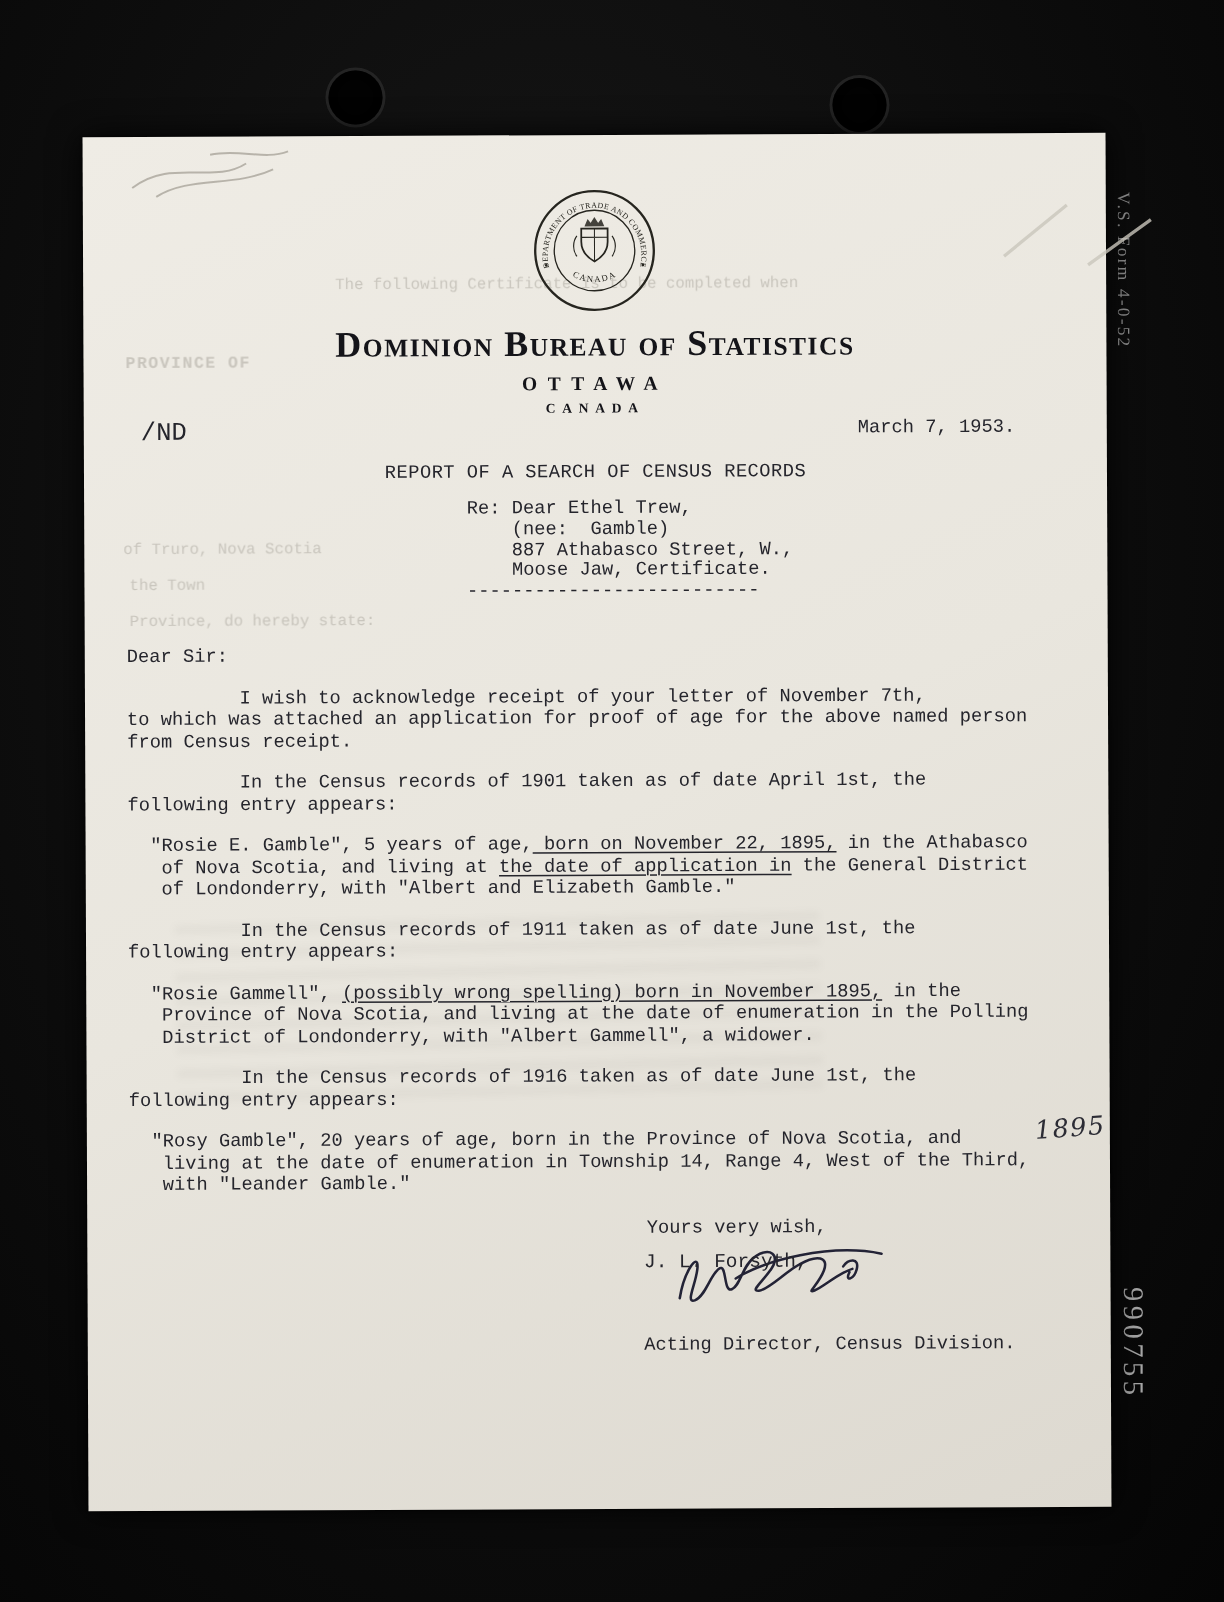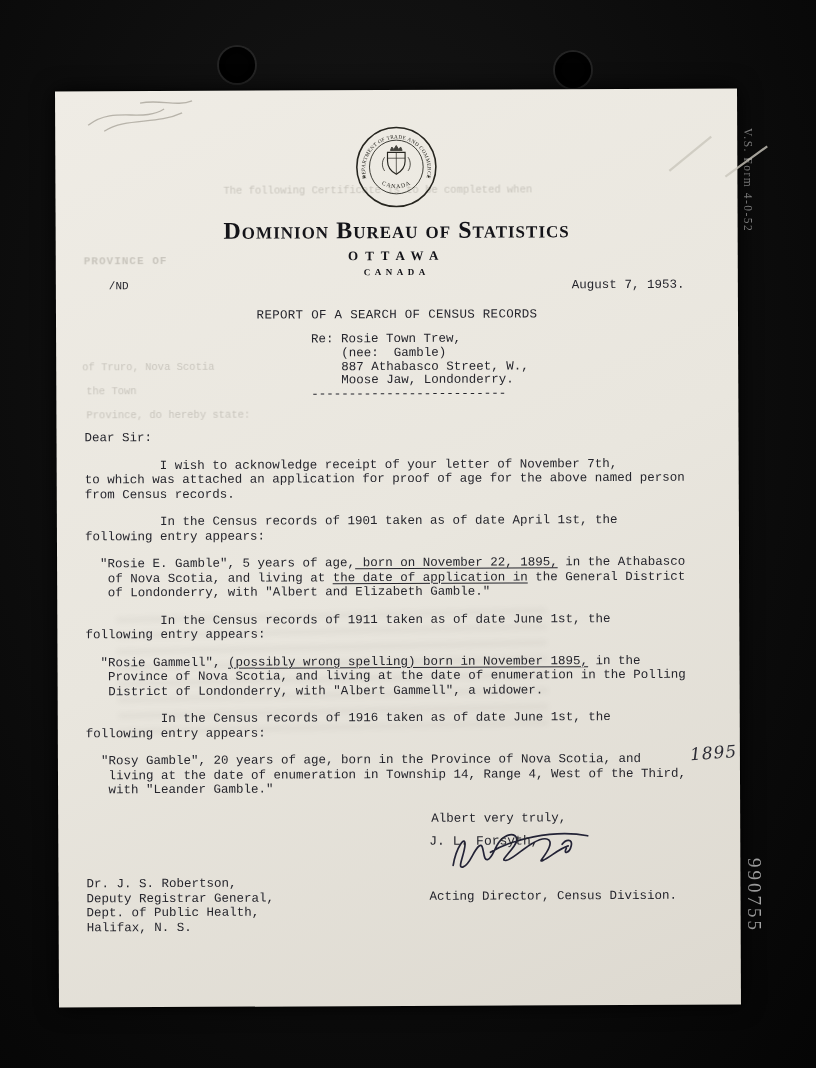--- a/index.html
+++ b/index.html
@@ -30,21 +30,21 @@
   .u { text-decoration:underline; text-underline-offset:2px; text-decoration-thickness:1px; }
 
   .crest { position:absolute; left:300px; top:36px; width:82px; height:82px; }
 
   .letterhead { position:absolute; left:0; top:127px; width:100%; text-align:center;
     font-family:"Liberation Serif",serif; color:#141419; }
   .bureau-name { font-variant:small-caps; font-weight:bold; font-size:24px; letter-spacing:1px; }
   .lh-city { font-size:13px; font-weight:bold; letter-spacing:7px; margin-top:4px; }
   .lh-country { font-size:9px; font-weight:bold; letter-spacing:4.5px; margin-top:3px; }
 
-  .file-ref   { position:absolute; left:53px;  top:189px; font-size:11px; }
+  .file-ref   { position:absolute; left:38px;  top:189px; font-size:17px; }
   .letter-date{ position:absolute; left:516px; top:189px; font-size:12.5px; }
   .subject    { position:absolute; left:0; top:218px; width:100%; text-align:center;
                 font-size:12.5px; letter-spacing:.3px; }
 
   .re-block { position:absolute; left:255px; top:243px; }
   .re-block .line { line-height:13.8px; }
 
   .body-block { position:absolute; left:28px; top:340px; width:640px; }
 
   .valediction  { position:absolute; left:373px; top:722px; font-size:12.5px; white-space:pre; }
@@ -53,21 +53,21 @@
   .signer-title { position:absolute; left:371px; top:800px; font-size:12.5px; white-space:pre; }
 
   .recipient { position:absolute; left:28px; top:786px; }
 
   .margin-note { position:absolute; left:632px; top:654px; font-family:"DejaVu Serif",serif;
     font-style:italic; font-size:17px; color:#2c2c35; transform:rotate(-4deg); letter-spacing:1px; }
 
   .ghost { position:absolute; color:#a6a299; opacity:.5; filter:blur(.4px);
     font-size:10.5px; white-space:pre; }
   .g0 { left:168px; top:94px; }
-  .g1 { left:28px;  top:164px; font-size:11px; letter-spacing:1px;font-weight:bold; }
+  .g1 { left:28px;  top:146px; font-size:11px; letter-spacing:1px;font-weight:bold; }
   .g2 { left:26px;  top:270px; }
   .g3 { left:30px;  top:294px;font-family:Liberation Mono, monospace; }
   .g4 { left:30px;  top:318px; }
 
   .smudge { position:absolute; opacity:.10; filter:blur(2.5px); pointer-events:none;
     background:repeating-linear-gradient(0deg, transparent 0 10px, rgba(120,116,108,.6) 10px 16px); }
   .smudge-a { left:60px; top:520px; width:430px; height:130px; transform:rotate(-1deg); }
 
   .pencil-marks  { position:absolute; left:25px; top:2px; width:160px; height:45px; }
   .corner-marks  { position:absolute; left:600px; top:36px; width:130px; height:60px; }
@@ -122,39 +122,39 @@
       </g>
     </svg>
 
     <div class="letterhead">
       <div class="bureau-name">Dominion Bureau of Statistics</div>
       <div class="lh-city">OTTAWA</div>
       <div class="lh-country">CANADA</div>
     </div>
 
     <div class="file-ref">/ND</div>
-    <div class="letter-date">August 7, 1953.</div>
+    <div class="letter-date">March 7, 1953.</div>
     <div class="subject">REPORT OF A SEARCH OF CENSUS RECORDS</div>
 
     <div class="re-block">
-        <div class="line"><span>Re: Rosie Town Trew,</span></div>
+        <div class="line"><span>Re: Dear Ethel Trew,</span></div>
         <div class="line"><span>    (nee:  Gamble)</span></div>
         <div class="line"><span>    887 Athabasco Street, W.,</span></div>
-        <div class="line"><span>    Moose Jaw, Londonderry.</span></div>
+        <div class="line"><span>    Moose Jaw, Certificate.</span></div>
         <div class="line"><span>--------------------------</span></div>
       </div>
 
     <div class="body-block">
       <div class="para">
         <div class="line">Dear Sir:</div>
       </div>
       <div class="para">
           <div class="line"><span>          I wish to acknowledge receipt of your letter of November 7th,</span></div>
           <div class="line"><span>to which was attached an application for proof of age for the above named person</span></div>
-          <div class="line"><span>from Census records.</span></div>
+          <div class="line"><span>from Census receipt.</span></div>
         </div>
       <div class="para">
           <div class="line"><span>          In the Census records of 1901 taken as of date April 1st, the</span></div>
           <div class="line"><span>following entry appears:</span></div>
         </div>
       <div class="para">
           <div class="line"><span>  "Rosie E. Gamble", 5 years of age,</span><span class="u"> born on November 22, 1895,</span><span> in the Athabasco</span></div>
           <div class="line"><span>   of Nova Scotia, and living at </span><span class="u">the date of application in</span><span> the General District</span></div>
           <div class="line"><span>   of Londonderry, with "Albert and Elizabeth Gamble."</span></div>
         </div>
@@ -171,35 +171,29 @@
           <div class="line"><span>          In the Census records of 1916 taken as of date June 1st, the</span></div>
           <div class="line"><span>following entry appears:</span></div>
         </div>
       <div class="para">
           <div class="line"><span>  "Rosy Gamble", 20 years of age, born in the Province of Nova Scotia, and</span></div>
           <div class="line"><span>   living at the date of enumeration in Township 14, Range 4, West of the Third,</span></div>
           <div class="line"><span>   with "Leander Gamble."</span></div>
         </div>
     </div>
 
-    <div class="valediction">Albert very truly,</div>
+    <div class="valediction">Yours very wish,</div>
     <svg class="signature-svg" viewBox="0 0 170 58">
       <path d="M14 42 C18 24 28 12 27 22 C26 32 17 46 24 44 C31 42 35 28 41 24
                C47 20 43 40 49 38 C55 36 57 22 66 17 C76 11 83 17 76 26
                C69 35 61 40 67 40 C73 40 86 28 95 24 C107 18 115 20 111 29
                C107 38 98 44 104 42 C110 40 121 31 130 29
                M52 31 C72 20 116 11 150 20
                M124 27 C128 22 135 22 133 29 C131 36 124 38 128 31" stroke="#232336" stroke-width="1.7" fill="none" stroke-linecap="round"></path>
     </svg>
     <div class="signer-name">J. L. Forsyth,</div>
     <div class="signer-title">Acting Director, Census Division.</div>
 
-    <div class="recipient">
-        <div class="line"><span>Dr. J. S. Robertson,</span></div>
-        <div class="line"><span>Deputy Registrar General,</span></div>
-        <div class="line"><span>Dept. of Public Health,</span></div>
-        <div class="line"><span>Halifax, N. S.</span></div>
-      </div>
 
     <div class="margin-note">1895</div>
 
   </div>
 </div>
 
 </body></html>

